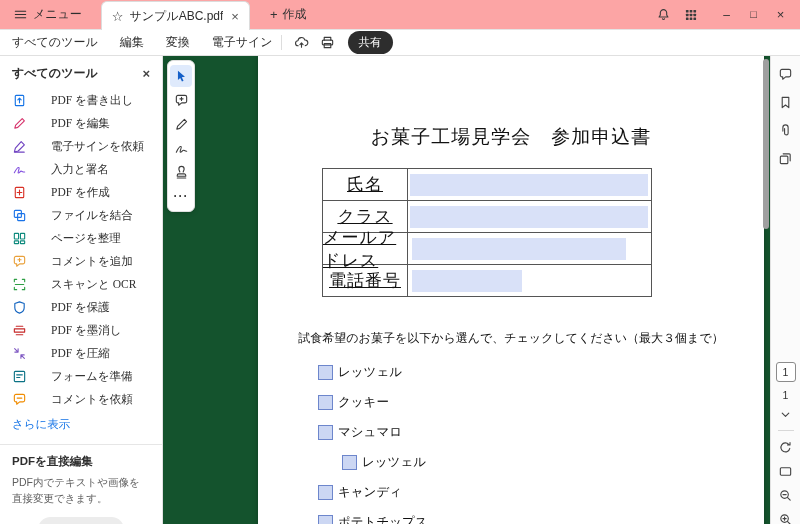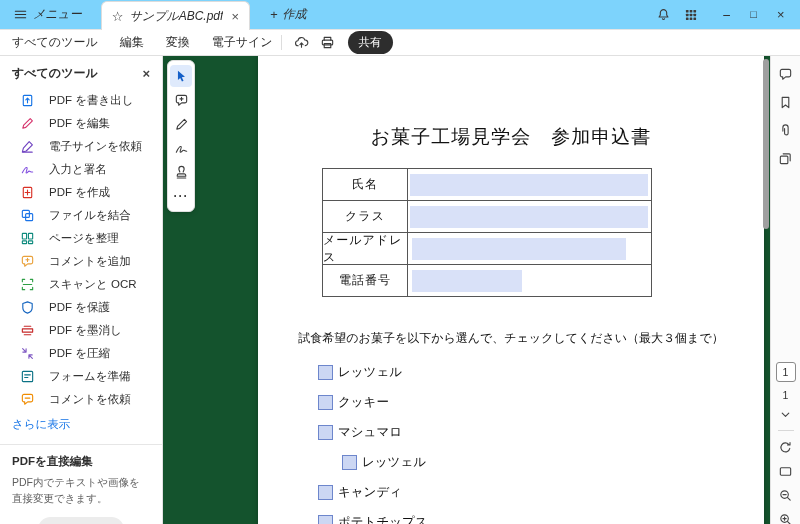--- a/index.html
+++ b/index.html
@@ -3,23 +3,23 @@
 <meta charset="utf-8">
 <style>
   html,body{margin:0;padding:0;}
   body{width:800px;height:524px;overflow:hidden;background:#fff;
        font-family:"Liberation Sans","DejaVu Sans",sans-serif;color:#2e2e2e;-webkit-font-smoothing:antialiased;}
   .app{position:relative;width:800px;height:524px;overflow:hidden;}
   .icon{display:inline-flex;align-items:center;justify-content:center;line-height:1;}
   .tg{font-family:inherit;line-height:1;}
 
   
-  .titlebar{position:absolute;top:0;left:0;right:0;height:30px;background:#7dd3fc;
+  .titlebar{position:absolute;top:0;left:0;right:0;height:30px;background:#fca5a5;
             border-bottom:1px solid #e4e4e4;display:flex;align-items:center;
-            padding:0 6px;box-sizing:border-box;font-size:12px;font-style:italic;}
+            padding:0 6px;box-sizing:border-box;font-size:12px;}
   .menu-btn{display:flex;align-items:center;gap:5px;padding:3px 7px;border-radius:4px;color:#2e2e2e;}
   .doc-tab{display:flex;align-items:center;gap:6px;margin-left:12px;height:29px;padding:0 10px;
            background:#fff;border:1px solid #dcdcdc;border-bottom:none;border-radius:6px 6px 0 0;
            position:relative;top:1px;max-width:210px;}
   .doc-tab .title{white-space:nowrap;overflow:hidden;text-overflow:ellipsis;}
   .tab-close{color:#555;margin-left:2px;}
   .create-tab{display:flex;align-items:center;gap:5px;margin-left:12px;padding:3px 8px;color:#333;}
   .tb-right{margin-left:auto;display:flex;align-items:center;}
   .tb-iconbtn{width:24px;height:24px;display:flex;align-items:center;justify-content:center;color:#3c3c3c;border-radius:4px;}
   .win-controls{display:flex;margin-left:10px;}
@@ -35,40 +35,40 @@
   #tb-actions{display:flex;align-items:center;gap:2px;}
   .share-btn{background:#2d2d2d;color:#fff;border:none;border-radius:13px;padding:4px 11px;
              font-size:11.5px;margin-left:8px;font-family:inherit;}
 
   
   .sidebar{position:absolute;top:56px;left:0;width:163px;bottom:0;background:#fff;
            border-right:1px solid #e2e2e2;box-sizing:border-box;font-size:11.5px;overflow:hidden;}
   .sb-header{display:flex;align-items:center;justify-content:space-between;padding:9px 12px 7px;
              font-weight:bold;font-size:12px;}
   .sb-close{color:#444;}
-  .side-item{display:flex;align-items:center;gap:14px;height:23px;padding:0 20px;cursor:default;}
+  .side-item{display:flex;align-items:center;gap:24px;height:23px;padding:0 12px;cursor:default;font-family:Liberation Serif, serif;}
   .side-item .lbl{white-space:nowrap;}
   .sb-more{color:#1473e6;padding:6px 12px 4px;}
   .sb-sep{border-top:1px solid #e6e6e6;margin:8px 0 0;}
   .sb-edit{padding:9px 12px 0;}
   .sb-edit .sb-etitle{font-weight:bold;font-size:11.5px;margin:0 0 6px;}
   .sb-edit .sb-edesc{color:#5f5f5f;font-size:10.5px;line-height:1.5;margin:0 0 10px;}
   .sb-edit-btn{display:block;margin:0 auto;background:#ececec;border:none;border-radius:13px;
                padding:5px 15px;font-size:11px;color:#2e2e2e;font-family:inherit;}
 
   
   .canvas{position:absolute;top:56px;left:163px;right:30px;bottom:0;background:#14532d;overflow:hidden;}
   .page{position:absolute;left:95px;top:0;width:506px;height:640px;background:#fff;
         box-shadow:0 0 5px rgba(0,0,0,.28);
         font-family:"Liberation Serif","DejaVu Serif",serif;color:#111;}
   .doc-title{position:absolute;top:68px;left:0;right:0;text-align:center;font-size:19px;letter-spacing:1px;}
   .doc-table{position:absolute;left:64px;top:112px;width:330px;border:1px solid #555;border-bottom:none;box-sizing:border-box;}
   .form-row{display:flex;height:31px;border-bottom:1px solid #555;}
   .form-label{width:85px;border-right:1px solid #555;display:flex;align-items:center;justify-content:center;
-              font-size:12px;letter-spacing:1px;box-sizing:border-box;}
+              font-size:17px;letter-spacing:1px;box-sizing:border-box;text-decoration:underline;}
   .form-value{flex:1;display:flex;align-items:center;padding-left:2px;}
   .field{height:22px;background:#d9e1f8;}
   .f0,.f1{width:238px;}
   .f2{width:214px;margin-left:2px;}
   .f3{width:110px;margin-left:2px;}
   .doc-instruction{position:absolute;top:274px;left:0;right:0;text-align:center;font-size:12px;}
   #choices{position:absolute;left:60px;top:308px;}
   .choice{display:flex;align-items:center;margin-bottom:13px;font-size:12.5px;}
   .choice .cb{width:13px;height:13px;background:#ccd7f3;border:1px solid #6d86cc;margin-right:5px;flex:0 0 auto;}
   .choice:nth-child(4){margin-left:24px;}

